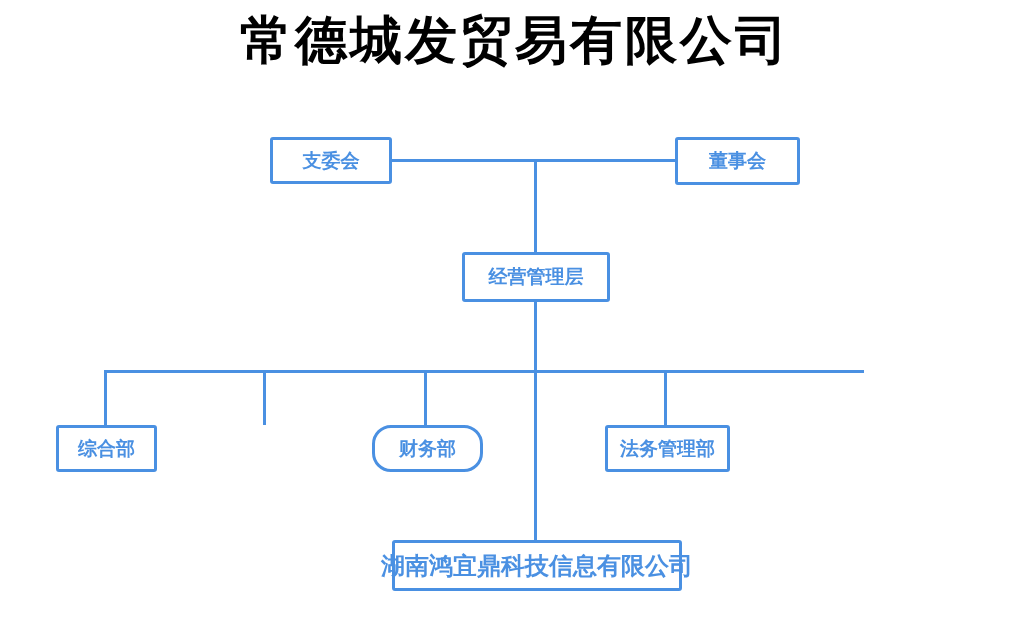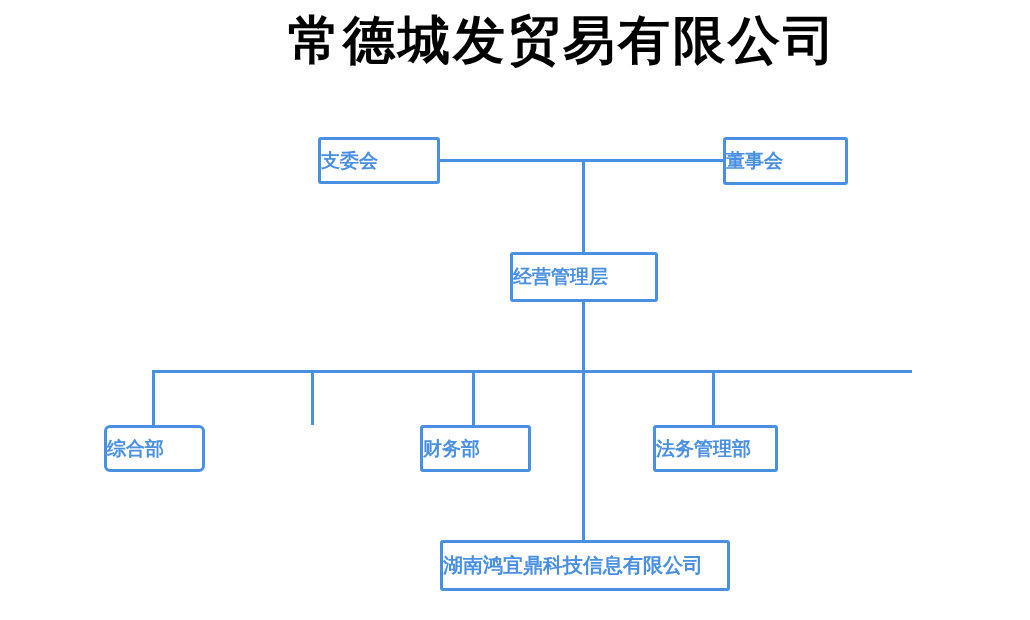--- a/index.html
+++ b/index.html
@@ -10,21 +10,20 @@
   }
   * { box-sizing: border-box; }
   html, body { margin: 0; padding: 0; background: var(--bg); }
   .canvas {
     position: relative;
     width: 864px;
     height: 620px;
     background: var(--bg);
     overflow: hidden;
     font-family: "Liberation Sans", "DejaVu Sans", sans-serif;
-    margin-left: 48px;
   }
   .title {
     position: absolute;
     left: 0;
     top: 6px;
     width: 1030px;
     margin: 0;
     text-align: center;
     font-family: "Liberation Serif", "DejaVu Serif", serif;
     font-weight: 900;
@@ -34,30 +33,30 @@
     white-space: nowrap;
   }
   .line {
     position: absolute;
     background: var(--accent);
   }
   .node {
     position: absolute;
     display: flex;
     align-items: center;
-    justify-content: flex-start;
+    justify-content: center;
     background: var(--node-fill);
     border: 3px solid var(--accent);
     border-radius: 3px;
     color: var(--accent);
     font-weight: bold;
     font-size: 19px;
     white-space: nowrap;
   }
-  .node.wide { font-size: 20px; }
+  .node.wide { font-size: 24px; }
 </style>
 </head>
 <body>
 
 <div class="canvas">
 
   <h1 class="title">常德城发贸易有限公司</h1>
 
   <div class="line" style="left:392px; top:159px; width:283px; height:3px;"></div>
   <div class="line" style="left:534px; top:159px; width:3px; height:93px;"></div>
@@ -73,24 +72,24 @@
     <span>支委会</span>
   </div>
   <div class="node" style="left:462px; top:252px; width:148px; height:50px;">
     <span>经营管理层</span>
   </div>
 
   <div class="node" style="left:675px; top:137px; width:125px; height:48px;">
     <span>董事会</span>
   </div>
 
-  <div class="node" style="left:56px; top:425px; width:101px; height:47px;border-radius:6px;">
+  <div class="node" style="left:56px; top:425px; width:101px; height:47px;">
     <span>综合部</span>
   </div>
-  <div class="node" style="left:372px; top:425px; width:111px; height:47px;">
+  <div class="node" style="left:372px; top:425px; width:111px; height:47px;border-radius:19px;">
     <span>财务部</span>
   </div>
   <div class="node" style="left:605px; top:425px; width:125px; height:47px;">
     <span>法务管理部</span>
   </div>
 
   <div class="node wide" style="left:392px; top:540px; width:290px; height:51px;">
     <span>湖南鸿宜鼎科技信息有限公司</span>
   </div>
 

